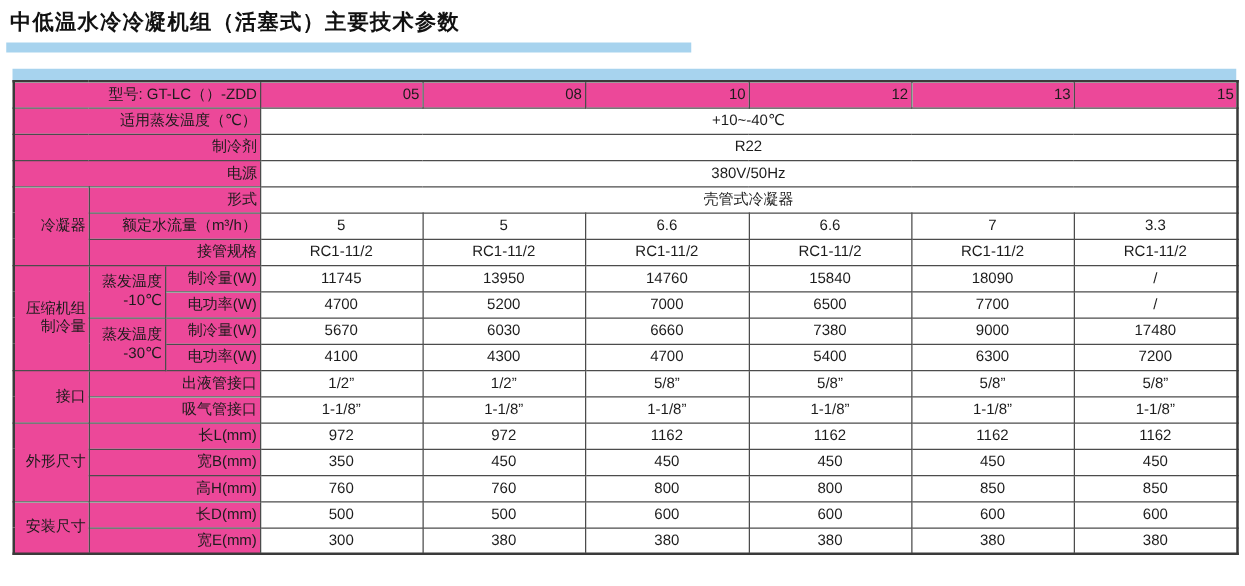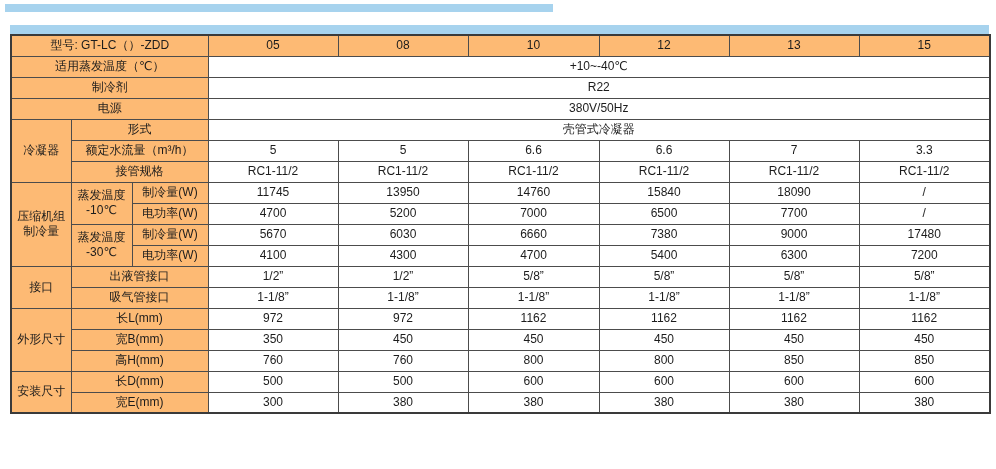--- a/index.html
+++ b/index.html
@@ -46,27 +46,28 @@
     height: 21px;
     font-size: 12px;
     color: #1c1c1c;
     text-align: center;
     vertical-align: middle;
     white-space: pre-line;
     line-height: 15px;
     padding: 1px 2px;
     overflow: hidden;
   }
-  table.spec td.lab { background: #fdba74; }
+  table.spec td.lab { background: #ec4899; text-align: right; }
   table.spec td.val { background: #ffffff; }
 </style>
 </head>
 <body>
 
 <div class="page">
+  <h1 class="page-title">中低温水冷冷凝机组（活塞式）主要技术参数</h1>
   <div class="title-underline"></div>
   <div class="table-topbar"></div>
 
   <table class="spec">
     <colgroup>
       <col style="width:60px">
         <col style="width:61px">
         <col style="width:76px">
       <col style="width:130px">
         <col style="width:130px">

